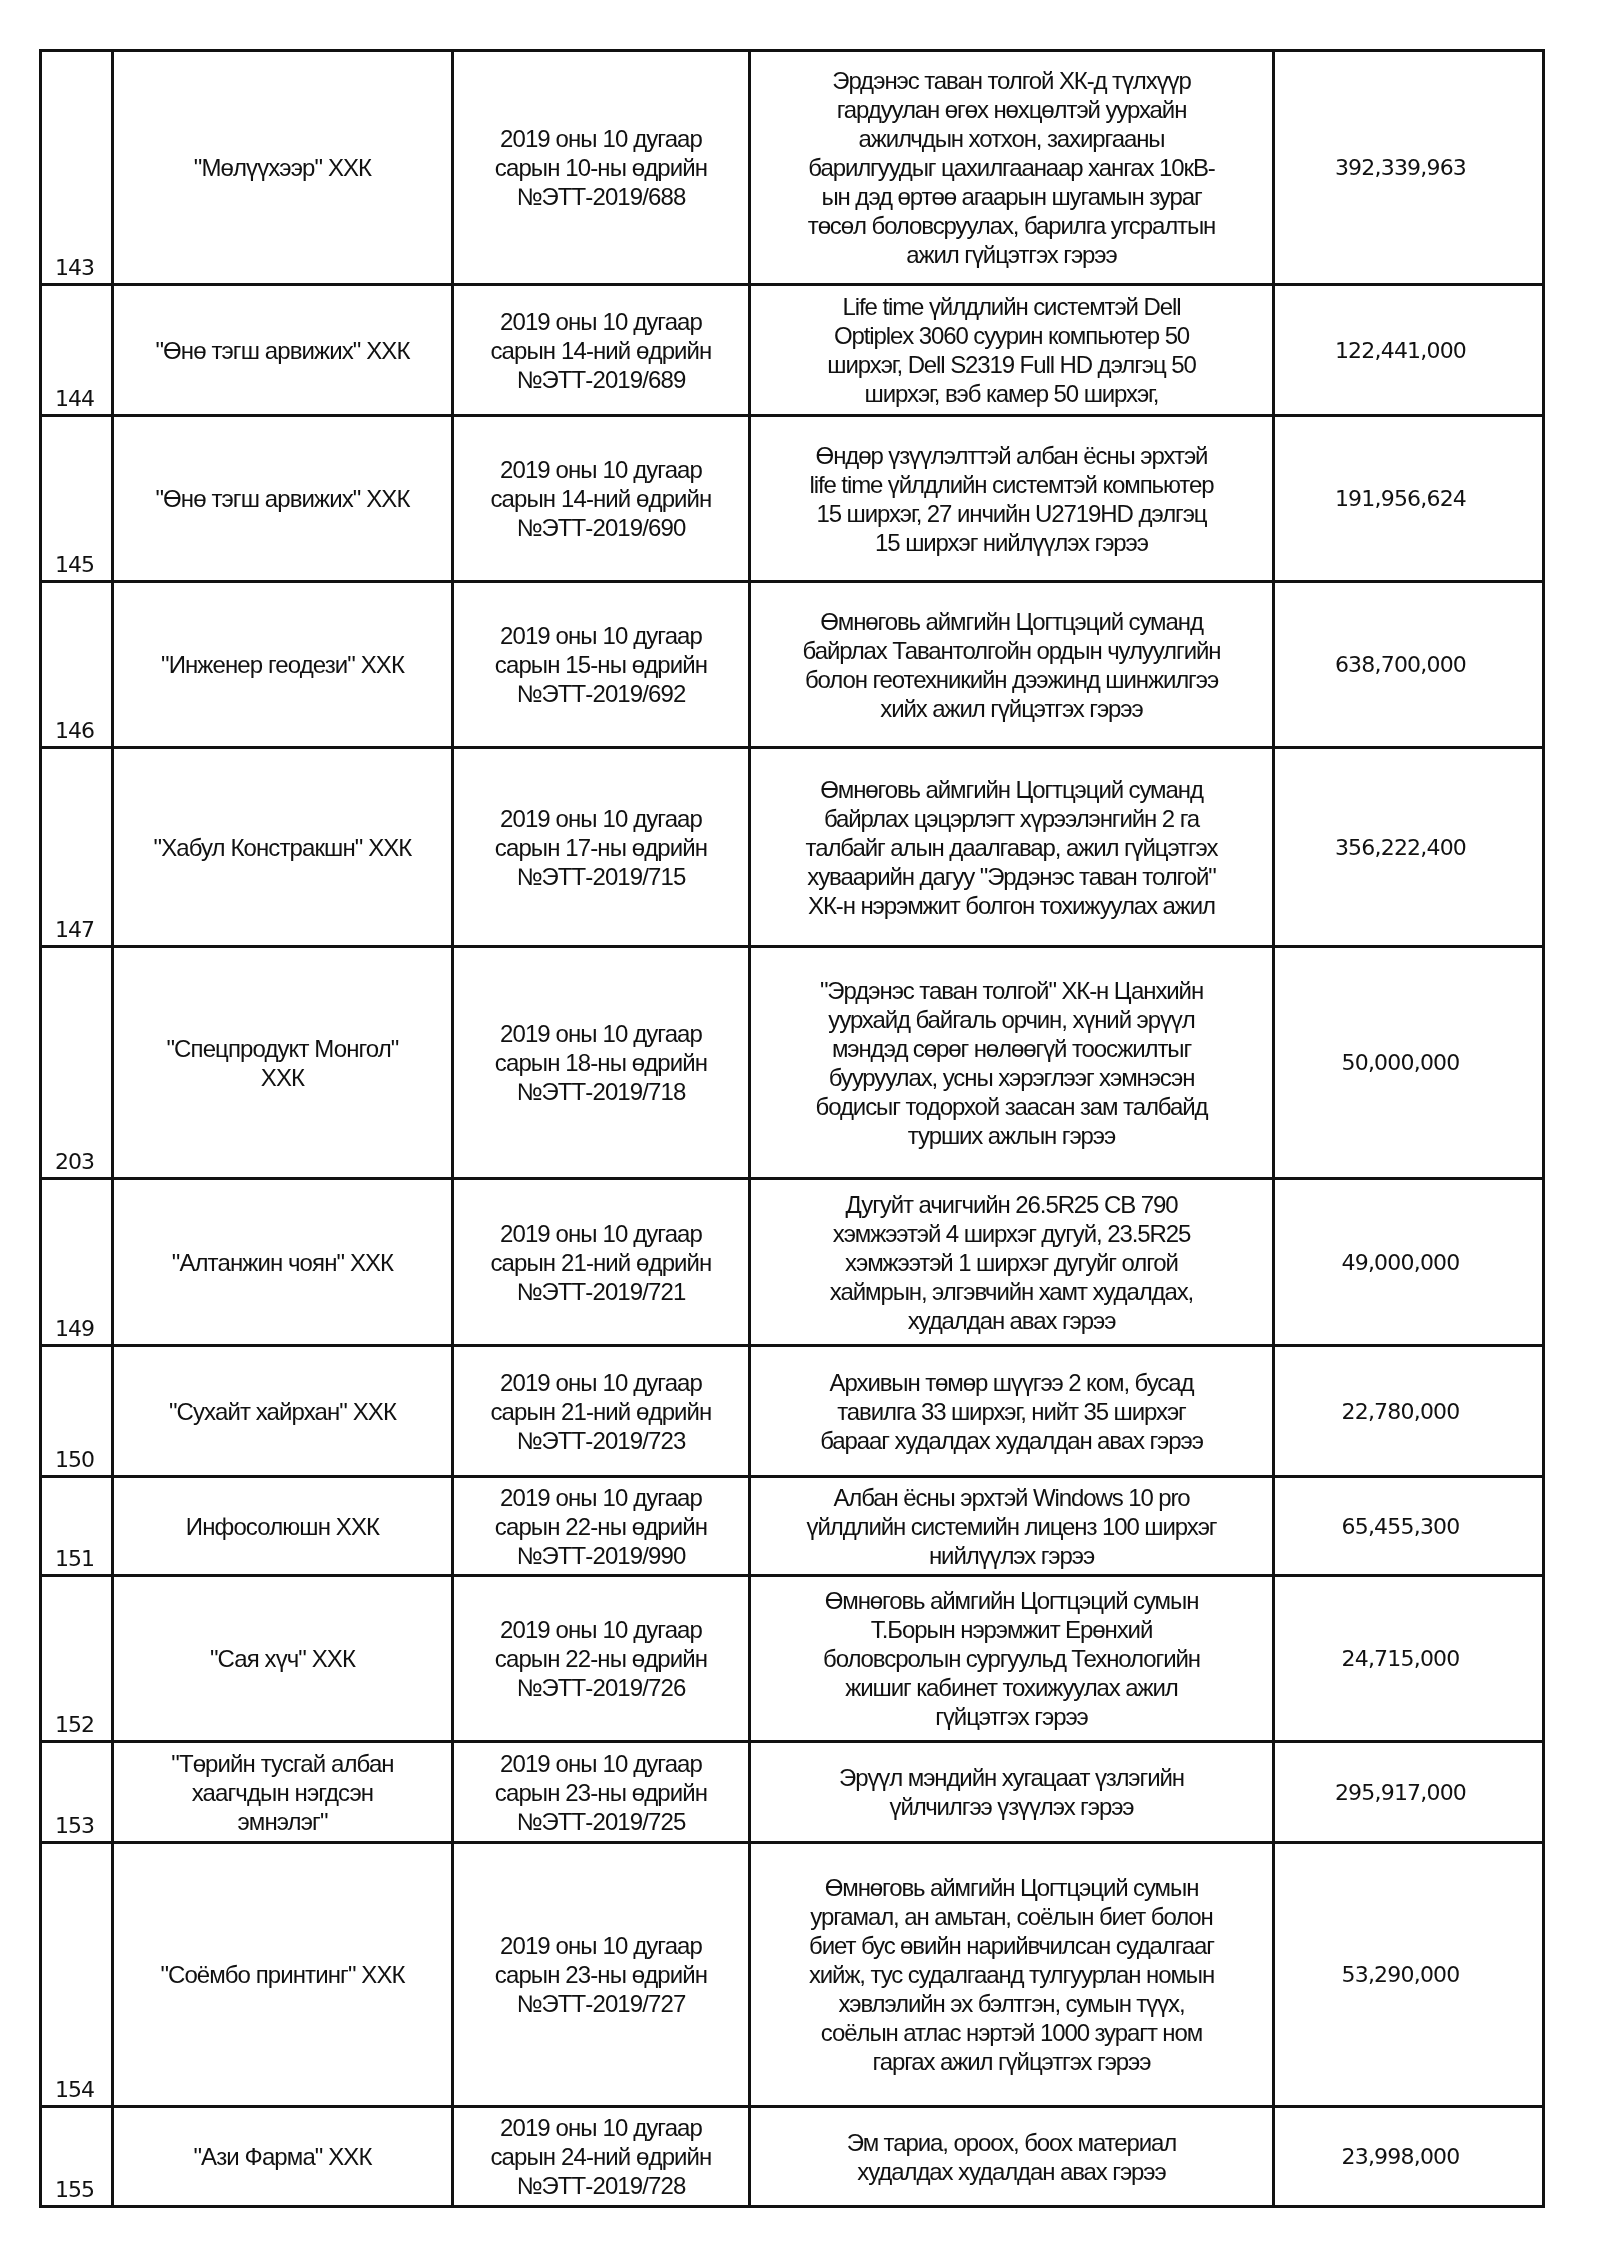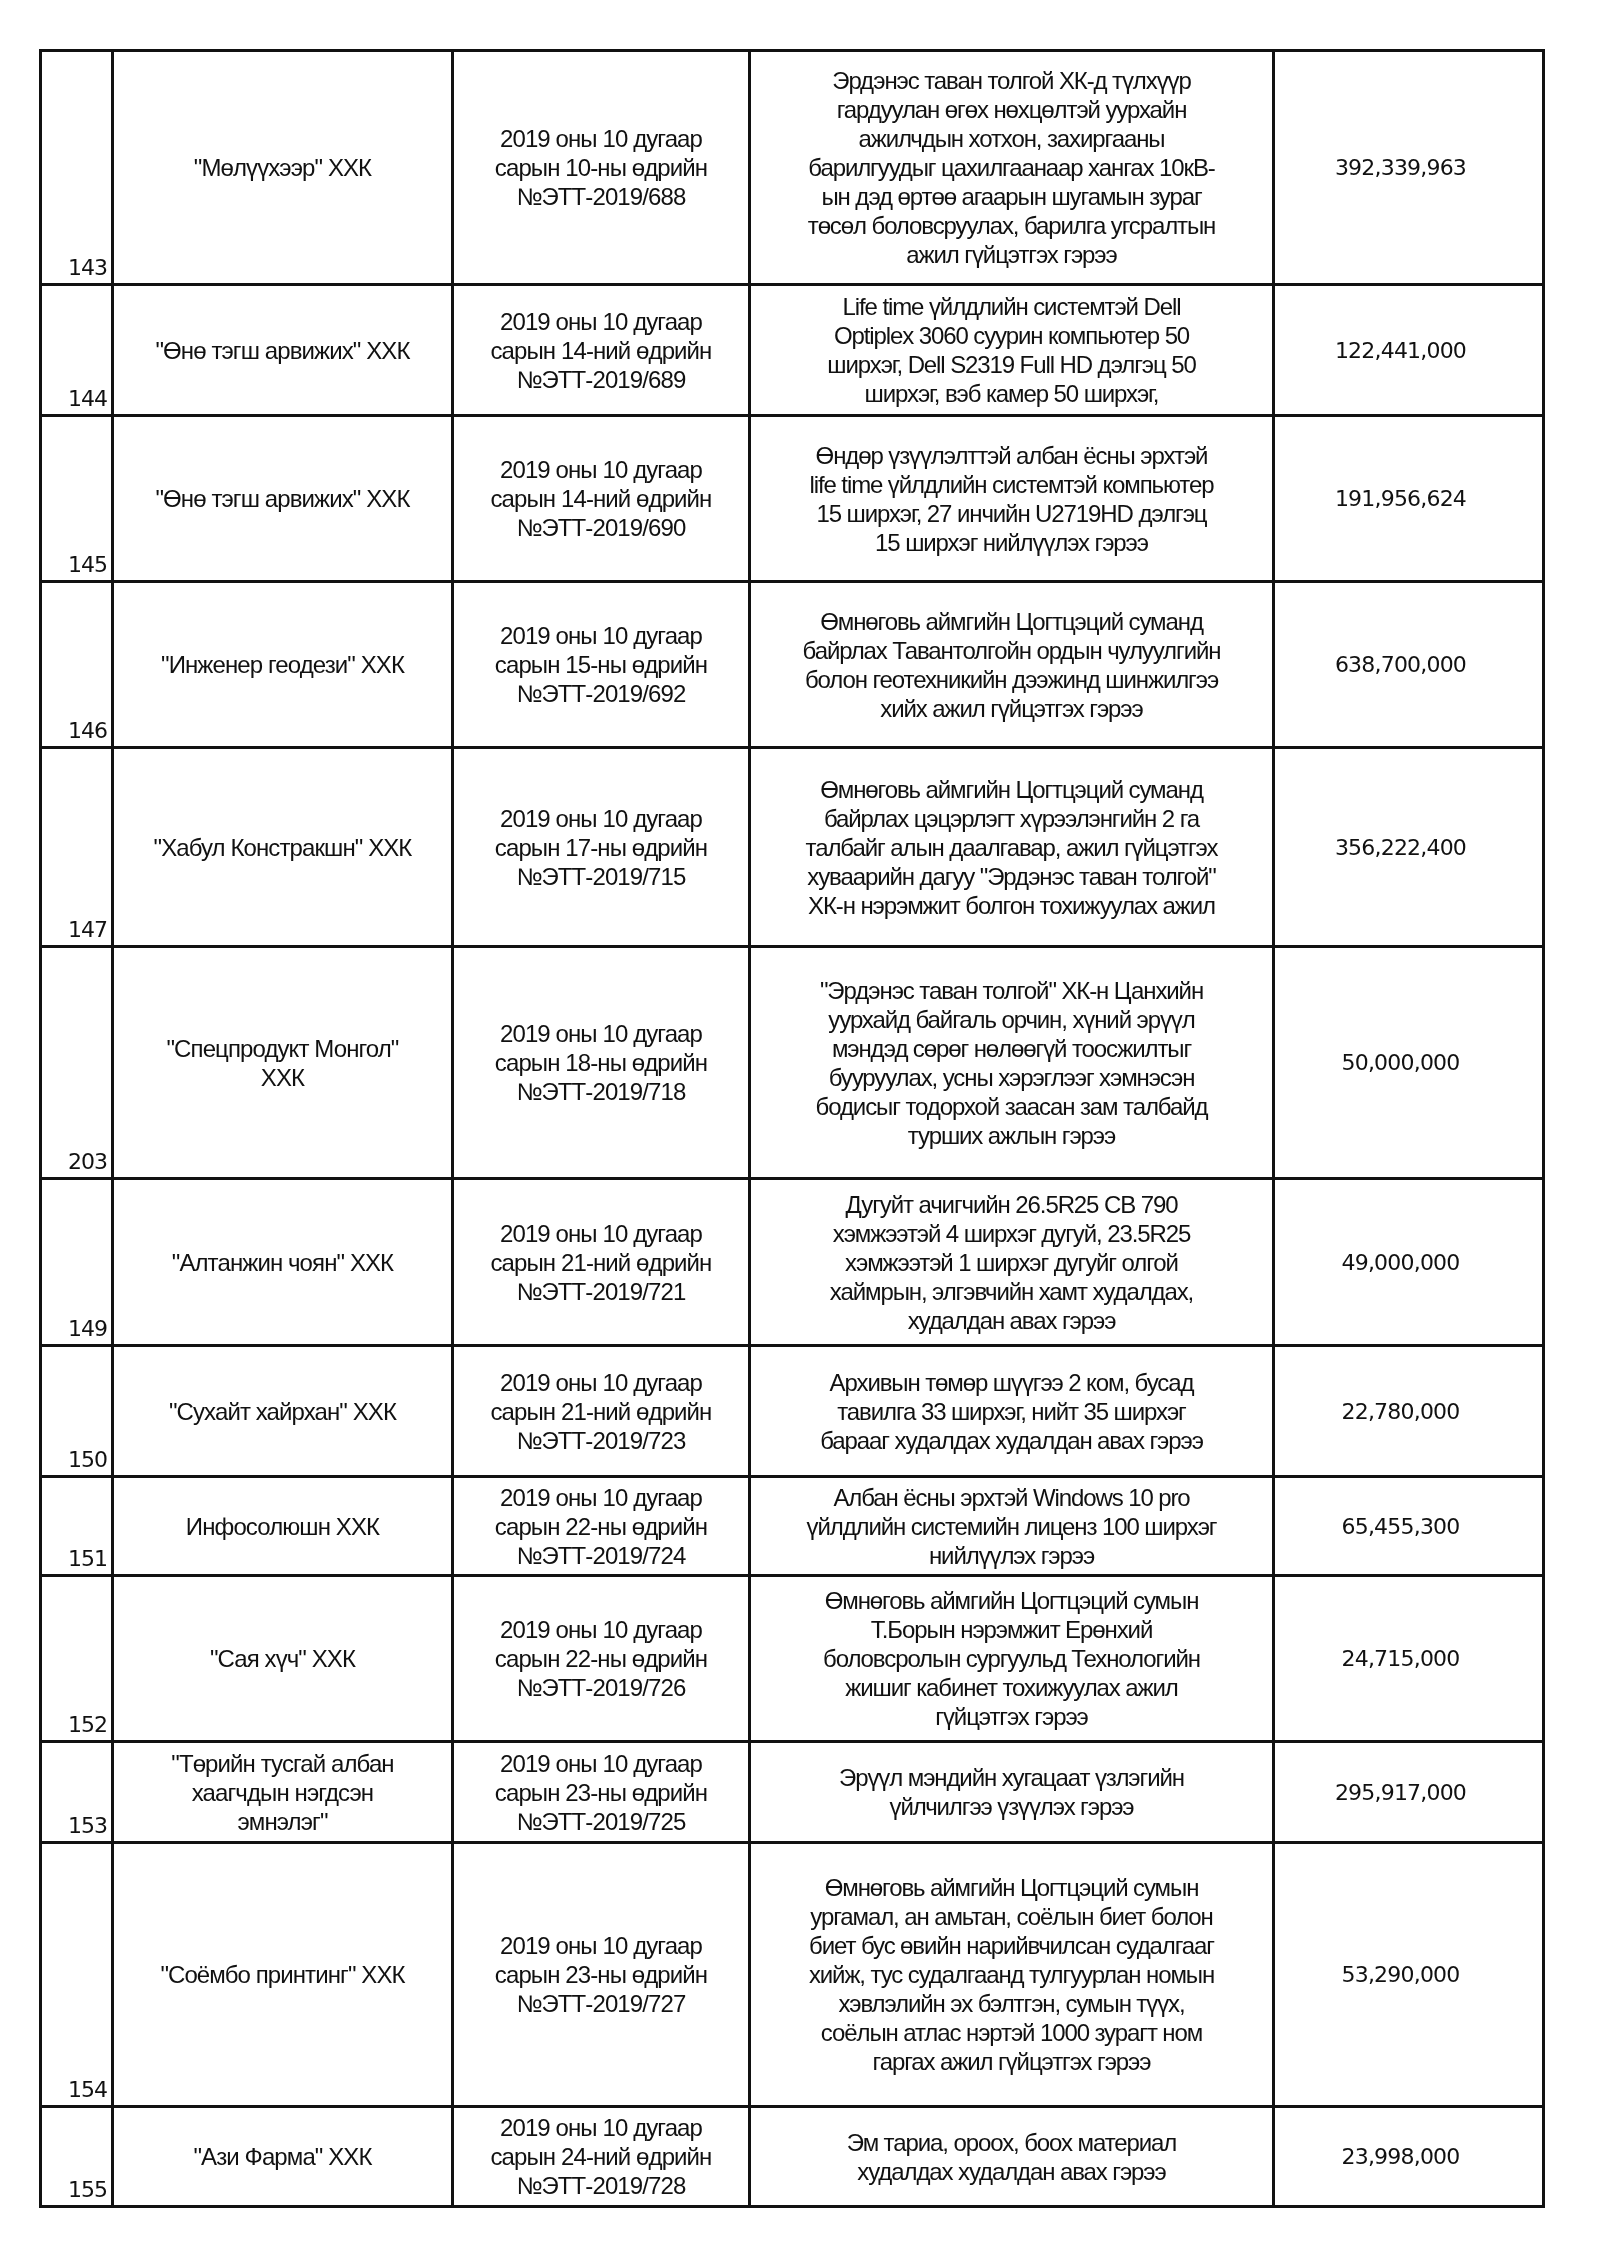--- a/index.html
+++ b/index.html
@@ -10,21 +10,21 @@
   }
   table.contracts td {
     border: 3px solid #111; padding: 0; overflow: hidden;
   }
   col.c-num { width: 72px; }
   col.c-company { width: 340px; }
   col.c-date { width: 297px; }
   col.c-desc { width: 524px; }
   col.c-amount { width: 270px; }
   td.num {
-    vertical-align: bottom; text-align: right;
+    vertical-align: bottom; text-align: center;
     font-family: "DejaVu Sans", sans-serif; font-size: 22px; letter-spacing: -1px;
     padding: 0 4px 3px 0 !important;
   }
   td.company, td.date, td.desc {
     vertical-align: middle; text-align: center;
     font-size: 24px; line-height: 29px; letter-spacing: -0.9px;
   }
   td.desc { letter-spacing: -1.1px; margin-top: 16px; }
   td.amount {
     vertical-align: middle; text-align: center;
@@ -197,21 +197,21 @@
         <td class="amount"><span>22,780,000</span></td>
       </tr>
       <tr style="height: 99px;">
         <td class="num"><span>151</span></td>
         <td class="company">
           <span class="line">Инфосолюшн ХХК</span>
         </td>
         <td class="date">
           <span class="line">2019 оны 10 дугаар</span>
           <span class="line">сарын 22-ны өдрийн</span>
-          <span class="line">№ЭТТ-2019/724</span>
+          <span class="line">№ЭТТ-2019/990</span>
         </td>
         <td class="desc">
           <span class="line">Албан ёсны эрхтэй Windows 10 pro</span>
           <span class="line">үйлдлийн системийн лиценз 100 ширхэг</span>
           <span class="line">нийлүүлэх гэрээ</span>
         </td>
         <td class="amount"><span>65,455,300</span></td>
       </tr>
       <tr style="height: 166px;">
         <td class="num"><span>152</span></td>

